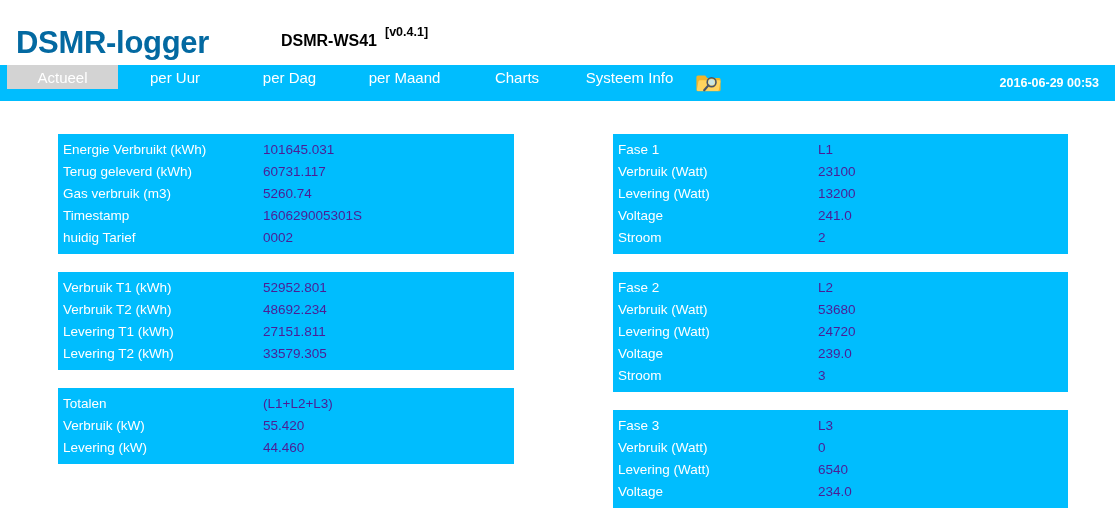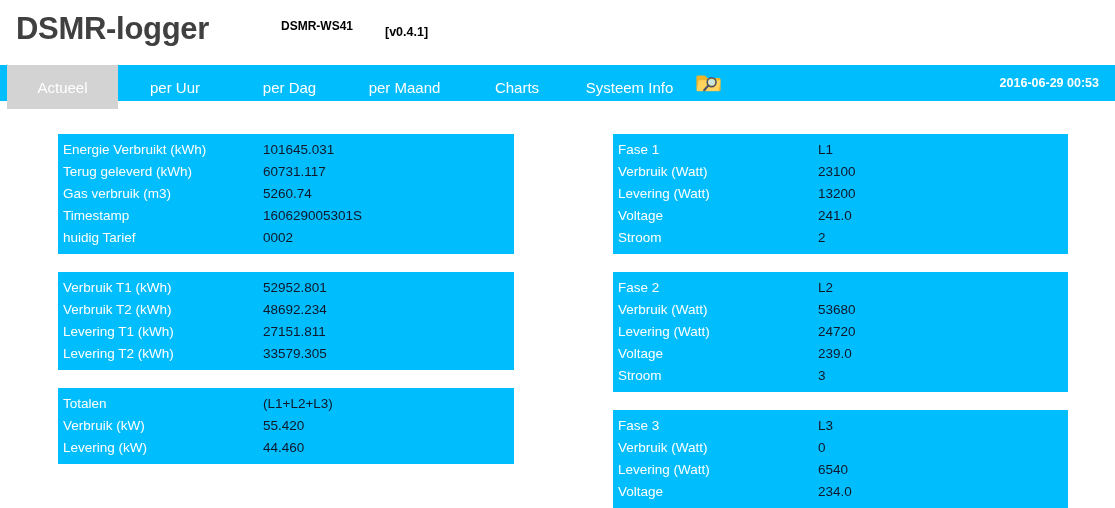--- a/index.html
+++ b/index.html
@@ -19,32 +19,32 @@
   .header {
     position: absolute;
     left: 0;
     top: 0;
     width: 1115px;
     height: 65px;
   }
   .app-title {
     position: absolute;
     left: 16px;
-    top: 11px;
+    top: 25px;
     font-size: 31px;
     font-weight: bold;
-    color: #404040;
+    color: #0369a1;
     letter-spacing: -0.3px;
     white-space: nowrap;
   }
   .dev-name {
     position: absolute;
     left: 281px;
-    top: 19px;
-    font-size: 12px;
+    top: 32px;
+    font-size: 16px;
     font-weight: bold;
     color: #000000;
     white-space: nowrap;
   }
   .version {
     position: absolute;
     left: 385px;
     top: 25px;
     font-size: 12.5px;
     font-weight: bold;
@@ -74,21 +74,21 @@
     left: 7px;
     top: 0;
     height: 36px;
     display: flex;
     align-items: stretch;
   }
   .nav-item {
     display: flex;
     align-items: center;
     justify-content: center;
-    height: 44px;
+    height: 24px;
     color: #ffffff;
     font-size: 15px;
     box-sizing: border-box;
     white-space: nowrap;
     cursor: pointer;
   }
   .nav-item.active {
     background: #d3d3d3;
     color: #ffffff;
   }
@@ -162,21 +162,21 @@
   }
   .panel-label {
     width: 200px;
     flex: 0 0 200px;
     color: #ffffff;
     font-size: 13.5px;
     white-space: nowrap;
     overflow: hidden;
   }
   .panel-value {
-    color: #0f172a;
+    color: #4c1d95;
     font-size: 13.5px;
     white-space: nowrap;
   }
 </style>
 </head>
 <body>
 
 <div class="header">
   <div class="app-title">DSMR-logger</div>
   <div class="dev-name">DSMR-WS41</div>

